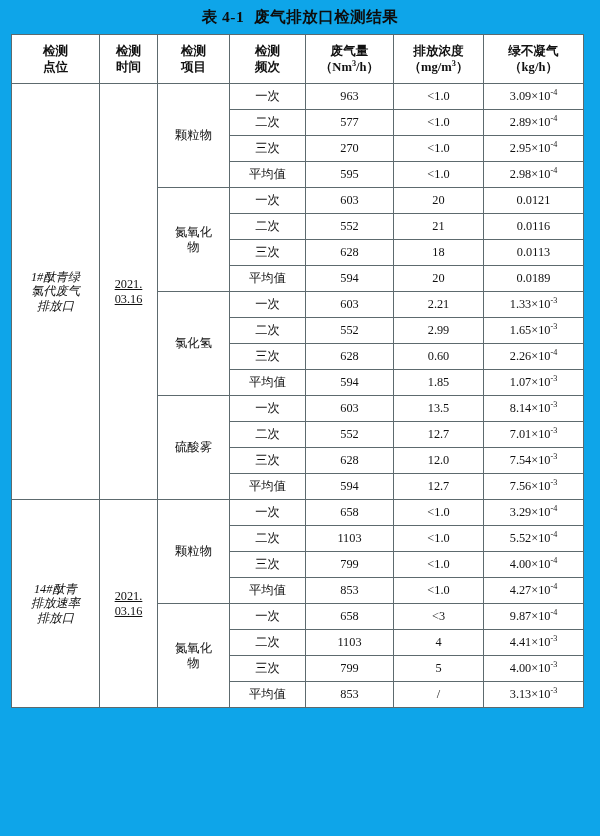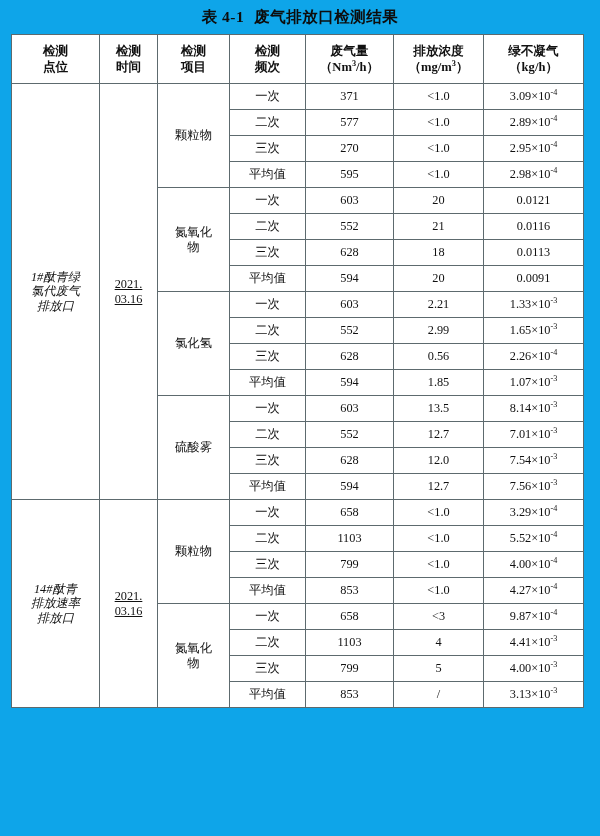--- a/index.html
+++ b/index.html
@@ -140,21 +140,21 @@
             <div>排放口</div>
           </td>
           <td class="time cell-multi" rowspan="16">
             <div>2021.</div>
             <div>03.16</div>
           </td>
           <td class="item cell-multi" rowspan="4">
             <div>颗粒物</div>
           </td>
           <td>一次</td>
-          <td>371</td>
+          <td>963</td>
           <td>&lt;1.0</td>
           <td>3.09×10<sup>-4</sup></td>
         </tr>
         <tr>
           <td>二次</td>
           <td>577</td>
           <td>&lt;1.0</td>
           <td>2.89×10<sup>-4</sup></td>
         </tr>
         <tr>
@@ -188,41 +188,41 @@
         <tr>
           <td>三次</td>
           <td>628</td>
           <td>18</td>
           <td>0.0113</td>
         </tr>
         <tr>
           <td class="avg">平均值</td>
           <td class="avg">594</td>
           <td class="avg">20</td>
-          <td class="avg">0.0091</td>
+          <td class="avg">0.0189</td>
         </tr>
         <tr>
           <td class="item cell-multi" rowspan="4">
             <div>氯化氢</div>
           </td>
           <td>一次</td>
           <td>603</td>
           <td>2.21</td>
           <td>1.33×10<sup>-3</sup></td>
         </tr>
         <tr>
           <td>二次</td>
           <td>552</td>
           <td>2.99</td>
           <td>1.65×10<sup>-3</sup></td>
         </tr>
         <tr>
           <td>三次</td>
           <td>628</td>
-          <td>0.56</td>
+          <td>0.60</td>
           <td>2.26×10<sup>-4</sup></td>
         </tr>
         <tr>
           <td class="avg">平均值</td>
           <td class="avg">594</td>
           <td class="avg">1.85</td>
           <td class="avg">1.07×10<sup>-3</sup></td>
         </tr>
         <tr>
           <td class="item cell-multi" rowspan="4">

